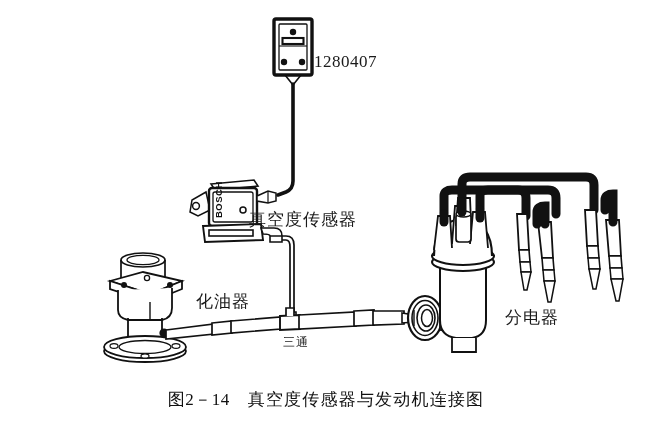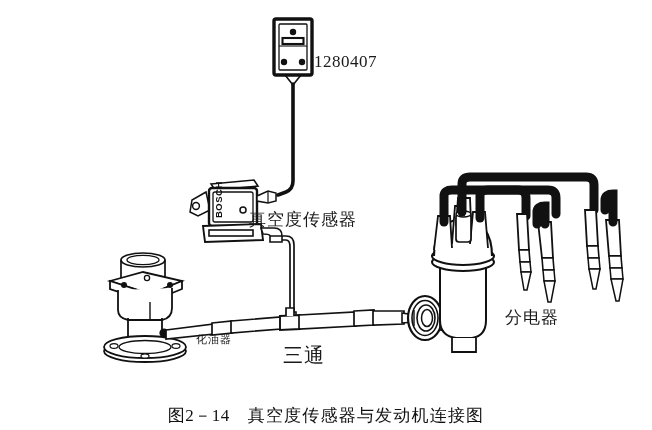--- a/index.html
+++ b/index.html
@@ -38,42 +38,40 @@
   }
   #label-vacuum-sensor {
     left: 249px;
     top: 208px;
     font-size: 17px;
     letter-spacing: 1px;
   }
   #label-carburetor {
     left: 196px;
     top: 290px;
-    font-size: 11px;
+    font-size: 17px;
     letter-spacing: 1px;
-    margin-top: 42px;
   }
   #label-tee {
     left: 283px;
     top: 334px;
-    font-size: 20px;
+    font-size: 12px;
     letter-spacing: 1px;
-    margin-top: 8px;
   }
   #label-distributor {
     left: 494px;
     top: 306px;
     font-size: 17px;
     letter-spacing: 1px;
     margin-left: 11px;
   }
   #figure-caption {
     position: absolute;
     left: 0;
-    top: 404px;
+    top: 388px;
     width: 652px;
     text-align: center;
     font-size: 17px;
     color: #111111;
     letter-spacing: 1.2px;
   }
   #figure-caption .cap-num {
     letter-spacing: 0.5px;
   }
   #figure-caption .cap-gap {

